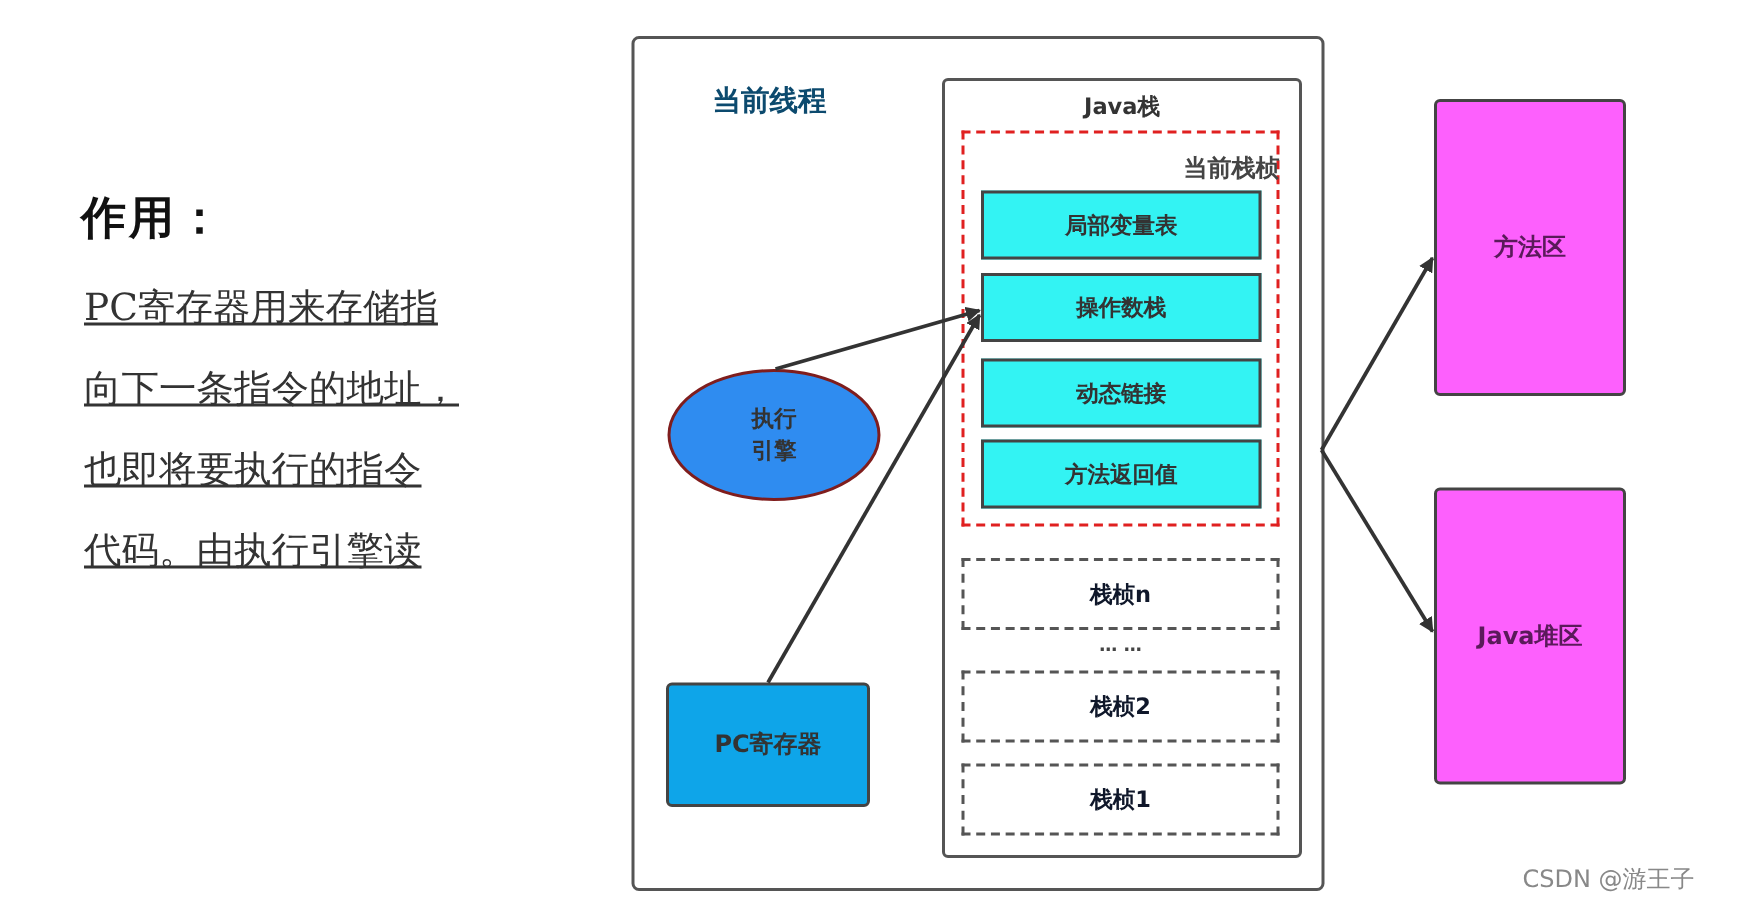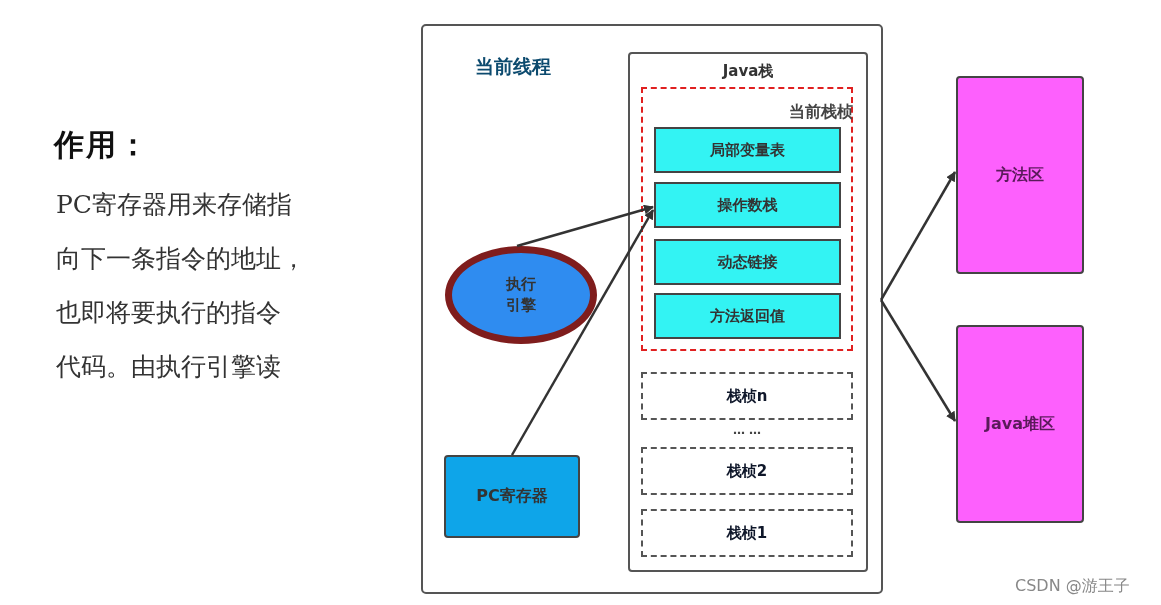--- a/index.html
+++ b/index.html
@@ -11,21 +11,21 @@
   .abs { position: absolute; }
   .heading {
     left: 54px; top: 125px; font-size: 30px; font-weight: bold; color: #111;
     letter-spacing: 2px;
   }
   .desc {
     left: 56px; top: 178px; width: 310px;
     font-family: "DejaVu Serif", "Liberation Serif", serif;
     font-size: 25px; line-height: 54px; color: #333;
   }
-  .desc .line { display: block; white-space: nowrap; }
+  .desc .line { display: block; white-space: nowrap; text-decoration: underline; }
   .thread-box {
     left: 421px; top: 24px; width: 458px; height: 566px;
     border: 2px solid #555; border-radius: 5px; background: #fff;
   }
   .thread-label { left: 475px; top: 54px; font-size: 19px; font-weight: bold; color: #0c4a6e; }
   .stack-box {
     left: 628px; top: 52px; width: 236px; height: 516px;
     border: 2px solid #555; border-radius: 4px; background: #fff;
   }
   .stack-label { left: 628px; top: 62px; width: 240px; text-align: center; font-size: 15px; font-weight: bold; color: #333; }
@@ -42,21 +42,21 @@
   }
   .frame {
     left: 641px; width: 208px; height: 44px;
     border: 2px dashed #555;
     display: flex; align-items: center; justify-content: center;
     font-size: 15px; font-weight: bold; color: #0f172a;
   }
   .ellipsis { left: 641px; top: 423px; width: 212px; text-align: center; font-size: 12px; font-weight: bold; color: #444; }
   .engine {
     left: 445px; top: 246px; width: 138px; height: 84px;
-    background: #2f8cf0; border: 7px solid #7f1d1d; border-radius: 50%;
+    background: #2f8cf0; border: 2px solid #7f1d1d; border-radius: 50%;
     display: flex; flex-direction: column; align-items: center; justify-content: center;
     font-size: 15px; font-weight: bold; color: #333; line-height: 21px;
   }
   .pc {
     left: 444px; top: 455px; width: 132px; height: 79px;
     background: #0ea5e9; border: 2px solid #444; border-radius: 4px;
     display: flex; align-items: center; justify-content: center;
     font-size: 16px; font-weight: bold; color: #333;
   }
   .area {
@@ -98,21 +98,21 @@
 <div class="abs frame" style="top:447px">栈桢2</div>
 <div class="abs frame" style="top:509px">栈桢1</div>
 
 <div class="abs engine">
   <span>执行</span>
   <span>引擎</span>
 </div>
 
 <div class="abs pc">PC寄存器</div>
 
-<div class="abs area" style="top:76px;height:194px">方法区</div>
+<div class="abs area" style="top:66px;height:194px">方法区</div>
 <div class="abs area" style="top:325px;height:194px">Java堆区</div>
 
 <svg class="arrows" width="1161" height="605">
   <defs>
     <marker id="ah" markerWidth="10" markerHeight="10" refX="9" refY="5" orient="auto" markerUnits="userSpaceOnUse">
       <path d="M0,0 L10,5 L0,10 z" fill="#333"></path>
     </marker>
   </defs>
   <line x1="517" y1="246" x2="653" y2="207" stroke="#333" stroke-width="2.5" marker-end="url(#ah)"></line>
   <line x1="512" y1="455" x2="653" y2="210" stroke="#333" stroke-width="2.5" marker-end="url(#ah)"></line>

